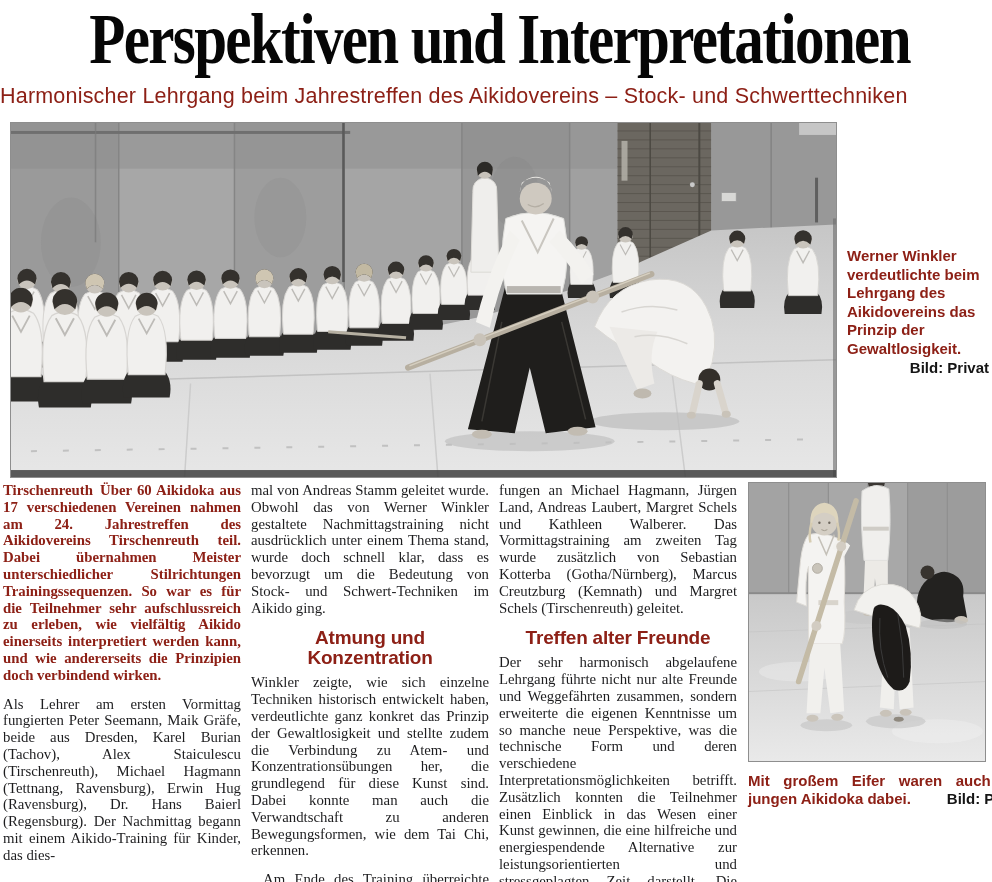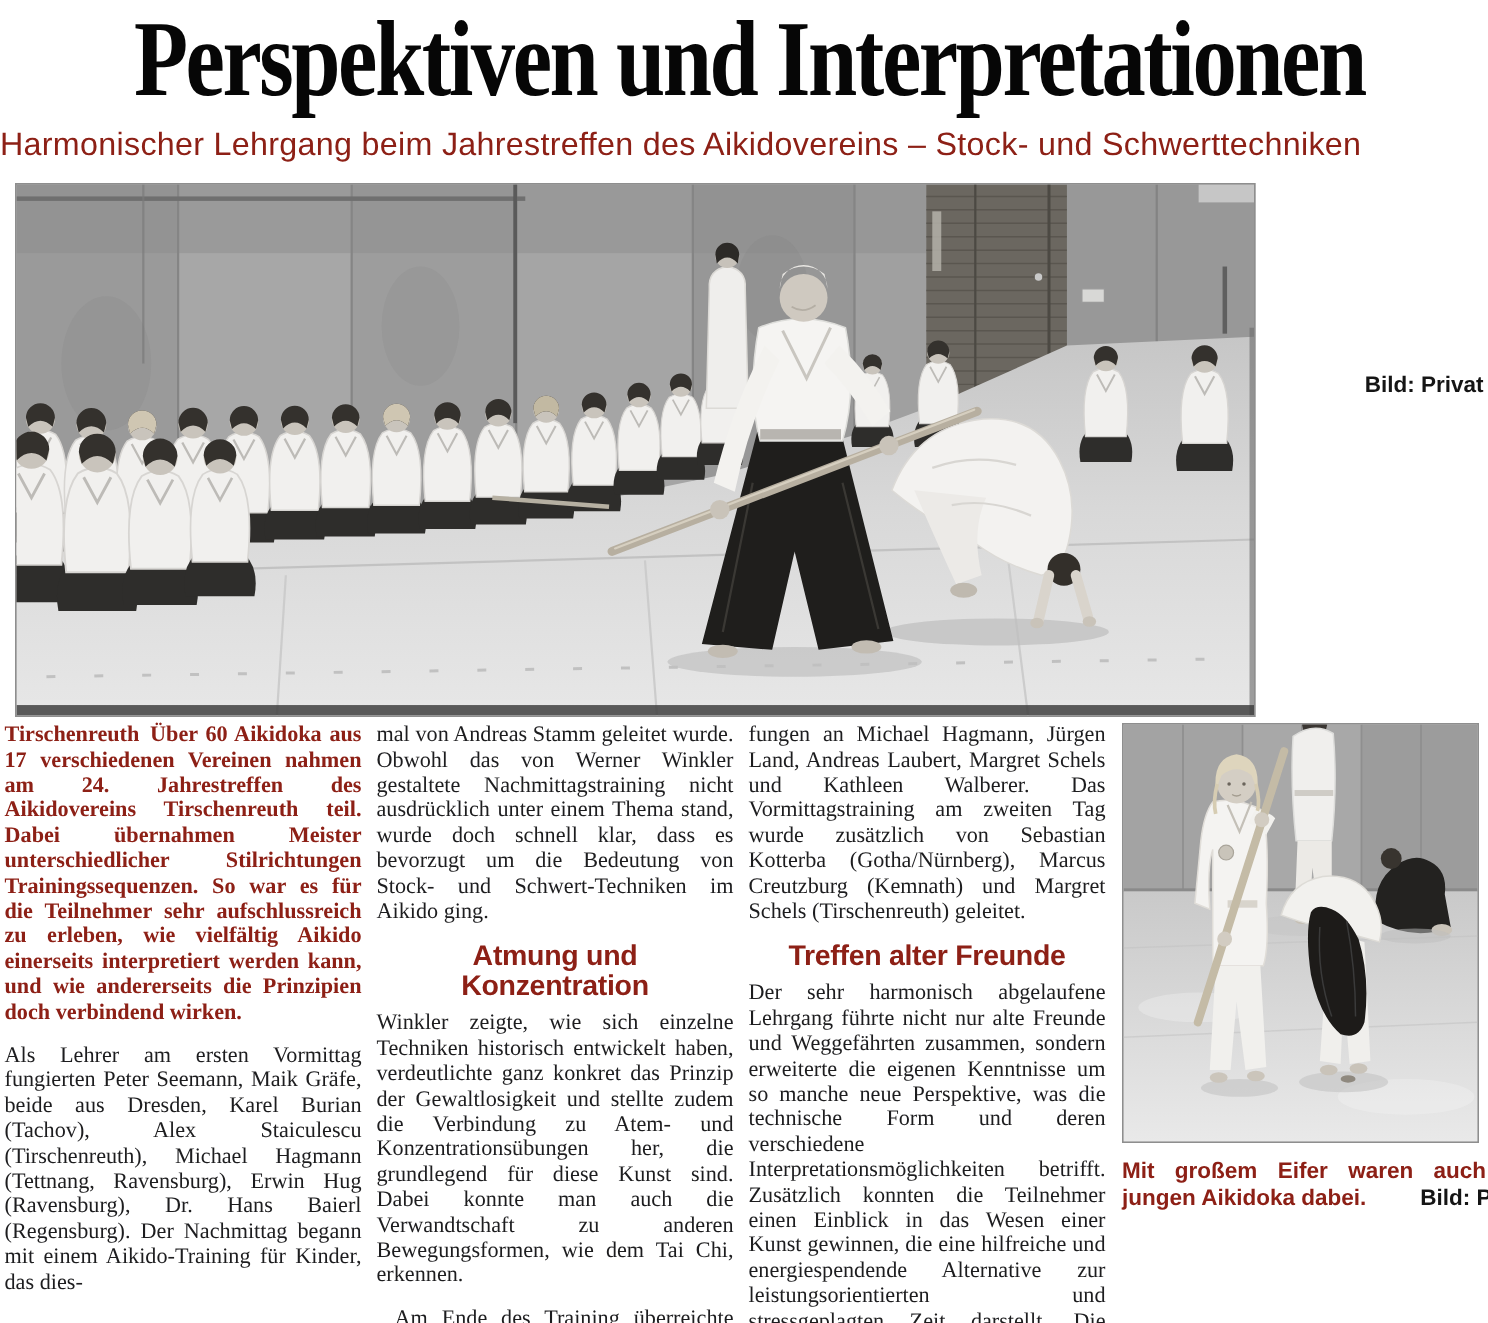--- a/index.html
+++ b/index.html
@@ -212,20 +212,21 @@
   <g>
     <line x1="398" y1="246" x2="642" y2="152" stroke="#b7afa0" stroke-width="6" stroke-linecap="round"></line>
     <line x1="400" y1="244" x2="640" y2="151" stroke="#d6cfc0" stroke-width="1.5" stroke-linecap="round"></line>
     <circle cx="470" cy="218" r="6.5" fill="#c9c3b9"></circle>
     <circle cx="583" cy="175" r="6.5" fill="#c9c3b9"></circle>
   </g>
 </svg>
 </figure>
 
 <aside class="main-caption">
+  <span>Werner Winkler verdeutlichte beim Lehrgang des Aikidovereins das Prinzip der Gewaltlosigkeit.</span>
   <span class="credit">Bild: Privat</span>
 </aside>
 
 <div class="col col1">
   <p class="lead"><b class="loc">Tirschenreuth</b> <span>Über 60 Aikidoka aus 17 verschiedenen Vereinen nahmen am 24. Jahrestreffen des Aikidovereins Tirschenreuth teil. Dabei übernahmen Meister unterschiedlicher Stilrichtungen Trainingssequenzen. So war es für die Teilnehmer sehr aufschlussreich zu erleben, wie vielfältig Aikido einerseits interpretiert werden kann, und wie andererseits die Prinzipien doch verbindend wirken.</span></p>
   <p>Als Lehrer am ersten Vormittag fungierten Peter Seemann, Maik Gräfe, beide aus Dresden, Karel Burian (Tachov), Alex Staiculescu (Tirschenreuth), Michael Hagmann (Tettnang, Ravensburg), Erwin Hug (Ravensburg), Dr. Hans Baierl (Regensburg). Der Nachmittag begann mit einem Aikido-Training für Kinder, das dies-</p>
 </div>
 
 <div class="col col2">
   <p>mal von Andreas Stamm geleitet wurde. Obwohl das von Werner Winkler gestaltete Nachmittagstraining nicht ausdrücklich unter einem Thema stand, wurde doch schnell klar, dass es bevorzugt um die Bedeutung von Stock- und Schwert-Techniken im Aikido ging.</p>

